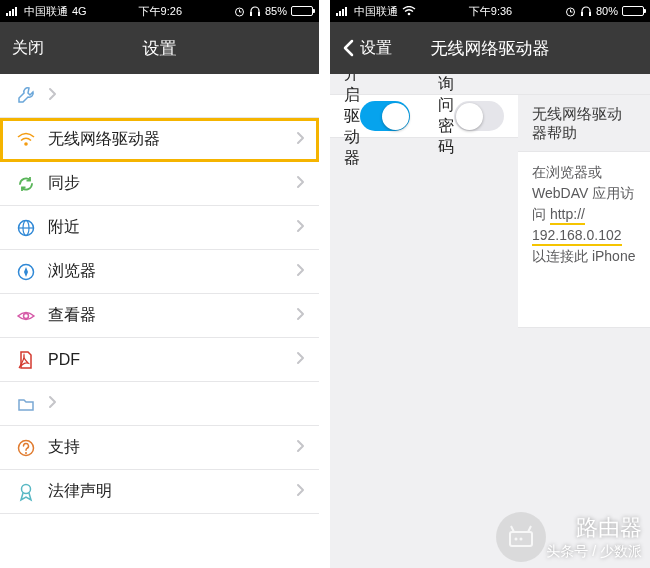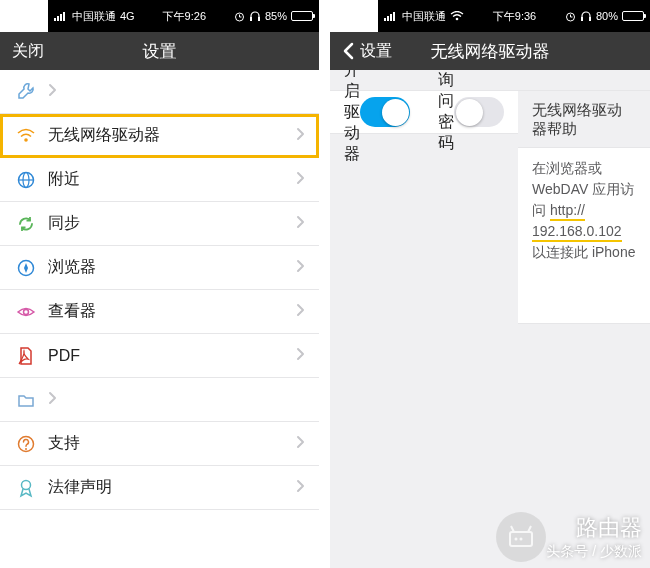--- a/index.html
+++ b/index.html
@@ -10,46 +10,45 @@
       background: #fff;
       position: relative;
       overflow: hidden;
     }
     .phone { width: 320px; display: flex; flex-direction: column; }
     .phone.left { border-right: 1px solid #fff; }
     .phone.right { width: 320px; margin-left: 10px; }
 
     
     .status-bar {
-      height: 32px;
+      height: 22px;
       background: #000;
       color: #fff;
       display: flex; align-items: center; justify-content: space-between;
       padding: 0 6px;
       font-size: 11px;
       font-weight: 500;
-      margin-left: 48px;
     }
     .sb-left, .sb-right { display: flex; align-items: center; gap: 4px; }
     .sb-left .signal, .sb-right .ico { display:inline-flex; align-items:center; }
     .signal svg, .ico svg { display:block; }
     .battery-wrap { display:flex; align-items:center; gap:2px; }
     .battery {
       width: 22px; height: 10px; border: 1px solid #fff; border-radius: 2px;
       position: relative; padding:1px;
     }
     .battery::after{
       content:""; position:absolute; right:-3px; top:2px; width:2px; height:4px;
       background:#fff; border-radius:0 1px 1px 0;
     }
     .battery .fill { height:100%; background:#fff; border-radius:1px; }
 
     
     .nav {
-      height: 38px;
+      height: 52px;
       background: #3a3a3a;
       color: #fff;
       display: flex; align-items: center;
       padding: 0 12px;
       font-size: 17px;
     }
     .nav .left-btn { font-size: 16px; }
     .nav .title { position: absolute; left: 0; right: 0; text-align: center; pointer-events:none; }
     .phone.left .nav { position: relative; }
     .phone.right .nav { position: relative; }
@@ -197,40 +196,40 @@
             </svg>
           </span>
           <span class="label">无线网络驱动器</span>
           <span class="chevron"><svg width="9" height="14">
               <polyline points="2,2 7,7 2,12" fill="none" stroke="#c5c5c9" stroke-width="2" stroke-linecap="round" stroke-linejoin="round"></polyline>
             </svg></span>
         </div>
         <div class="row">
           <span class="icon">
             <svg width="20" height="20" viewBox="0 0 20 20">
-              <circle cx="10" cy="10" r="7.5" fill="none" stroke="#2f88d6" stroke-width="1.5"></circle>
-              <ellipse cx="10" cy="10" rx="3" ry="7.5" fill="none" stroke="#2f88d6" stroke-width="1.2"></ellipse>
-              <line x1="2.5" y1="10" x2="17.5" y2="10" stroke="#2f88d6" stroke-width="1.2"></line>
-            </svg>
-          </span>
-          <span class="label">附近</span>
-          <span class="chevron"><svg width="9" height="14">
-              <polyline points="2,2 7,7 2,12" fill="none" stroke="#c5c5c9" stroke-width="2" stroke-linecap="round" stroke-linejoin="round"></polyline>
-            </svg></span>
-        </div>
-        <div class="row">
-          <span class="icon">
-            <svg width="20" height="20" viewBox="0 0 20 20">
               <path d="M4 10a6 6 0 0 1 10-4" fill="none" stroke="#5ab55a" stroke-width="1.8" stroke-linecap="round"></path>
               <polyline points="14,3 14,6.5 10.5,6.5" fill="none" stroke="#5ab55a" stroke-width="1.8"></polyline>
               <path d="M16 10a6 6 0 0 1-10 4" fill="none" stroke="#5ab55a" stroke-width="1.8" stroke-linecap="round"></path>
               <polyline points="6,17 6,13.5 9.5,13.5" fill="none" stroke="#5ab55a" stroke-width="1.8"></polyline>
             </svg>
           </span>
           <span class="label">同步</span>
+          <span class="chevron"><svg width="9" height="14">
+              <polyline points="2,2 7,7 2,12" fill="none" stroke="#c5c5c9" stroke-width="2" stroke-linecap="round" stroke-linejoin="round"></polyline>
+            </svg></span>
+        </div>
+        <div class="row">
+          <span class="icon">
+            <svg width="20" height="20" viewBox="0 0 20 20">
+              <circle cx="10" cy="10" r="7.5" fill="none" stroke="#2f88d6" stroke-width="1.5"></circle>
+              <ellipse cx="10" cy="10" rx="3" ry="7.5" fill="none" stroke="#2f88d6" stroke-width="1.2"></ellipse>
+              <line x1="2.5" y1="10" x2="17.5" y2="10" stroke="#2f88d6" stroke-width="1.2"></line>
+            </svg>
+          </span>
+          <span class="label">附近</span>
           <span class="chevron"><svg width="9" height="14">
               <polyline points="2,2 7,7 2,12" fill="none" stroke="#c5c5c9" stroke-width="2" stroke-linecap="round" stroke-linejoin="round"></polyline>
             </svg></span>
         </div>
         <div class="row">
           <span class="icon">
             <svg width="20" height="20" viewBox="0 0 20 20">
               <circle cx="10" cy="10" r="7.5" fill="none" stroke="#2f88d6" stroke-width="1.5"></circle>
               <polygon points="10,5 12,10 10,15 8,10" fill="#2f88d6"></polygon>
             </svg>

